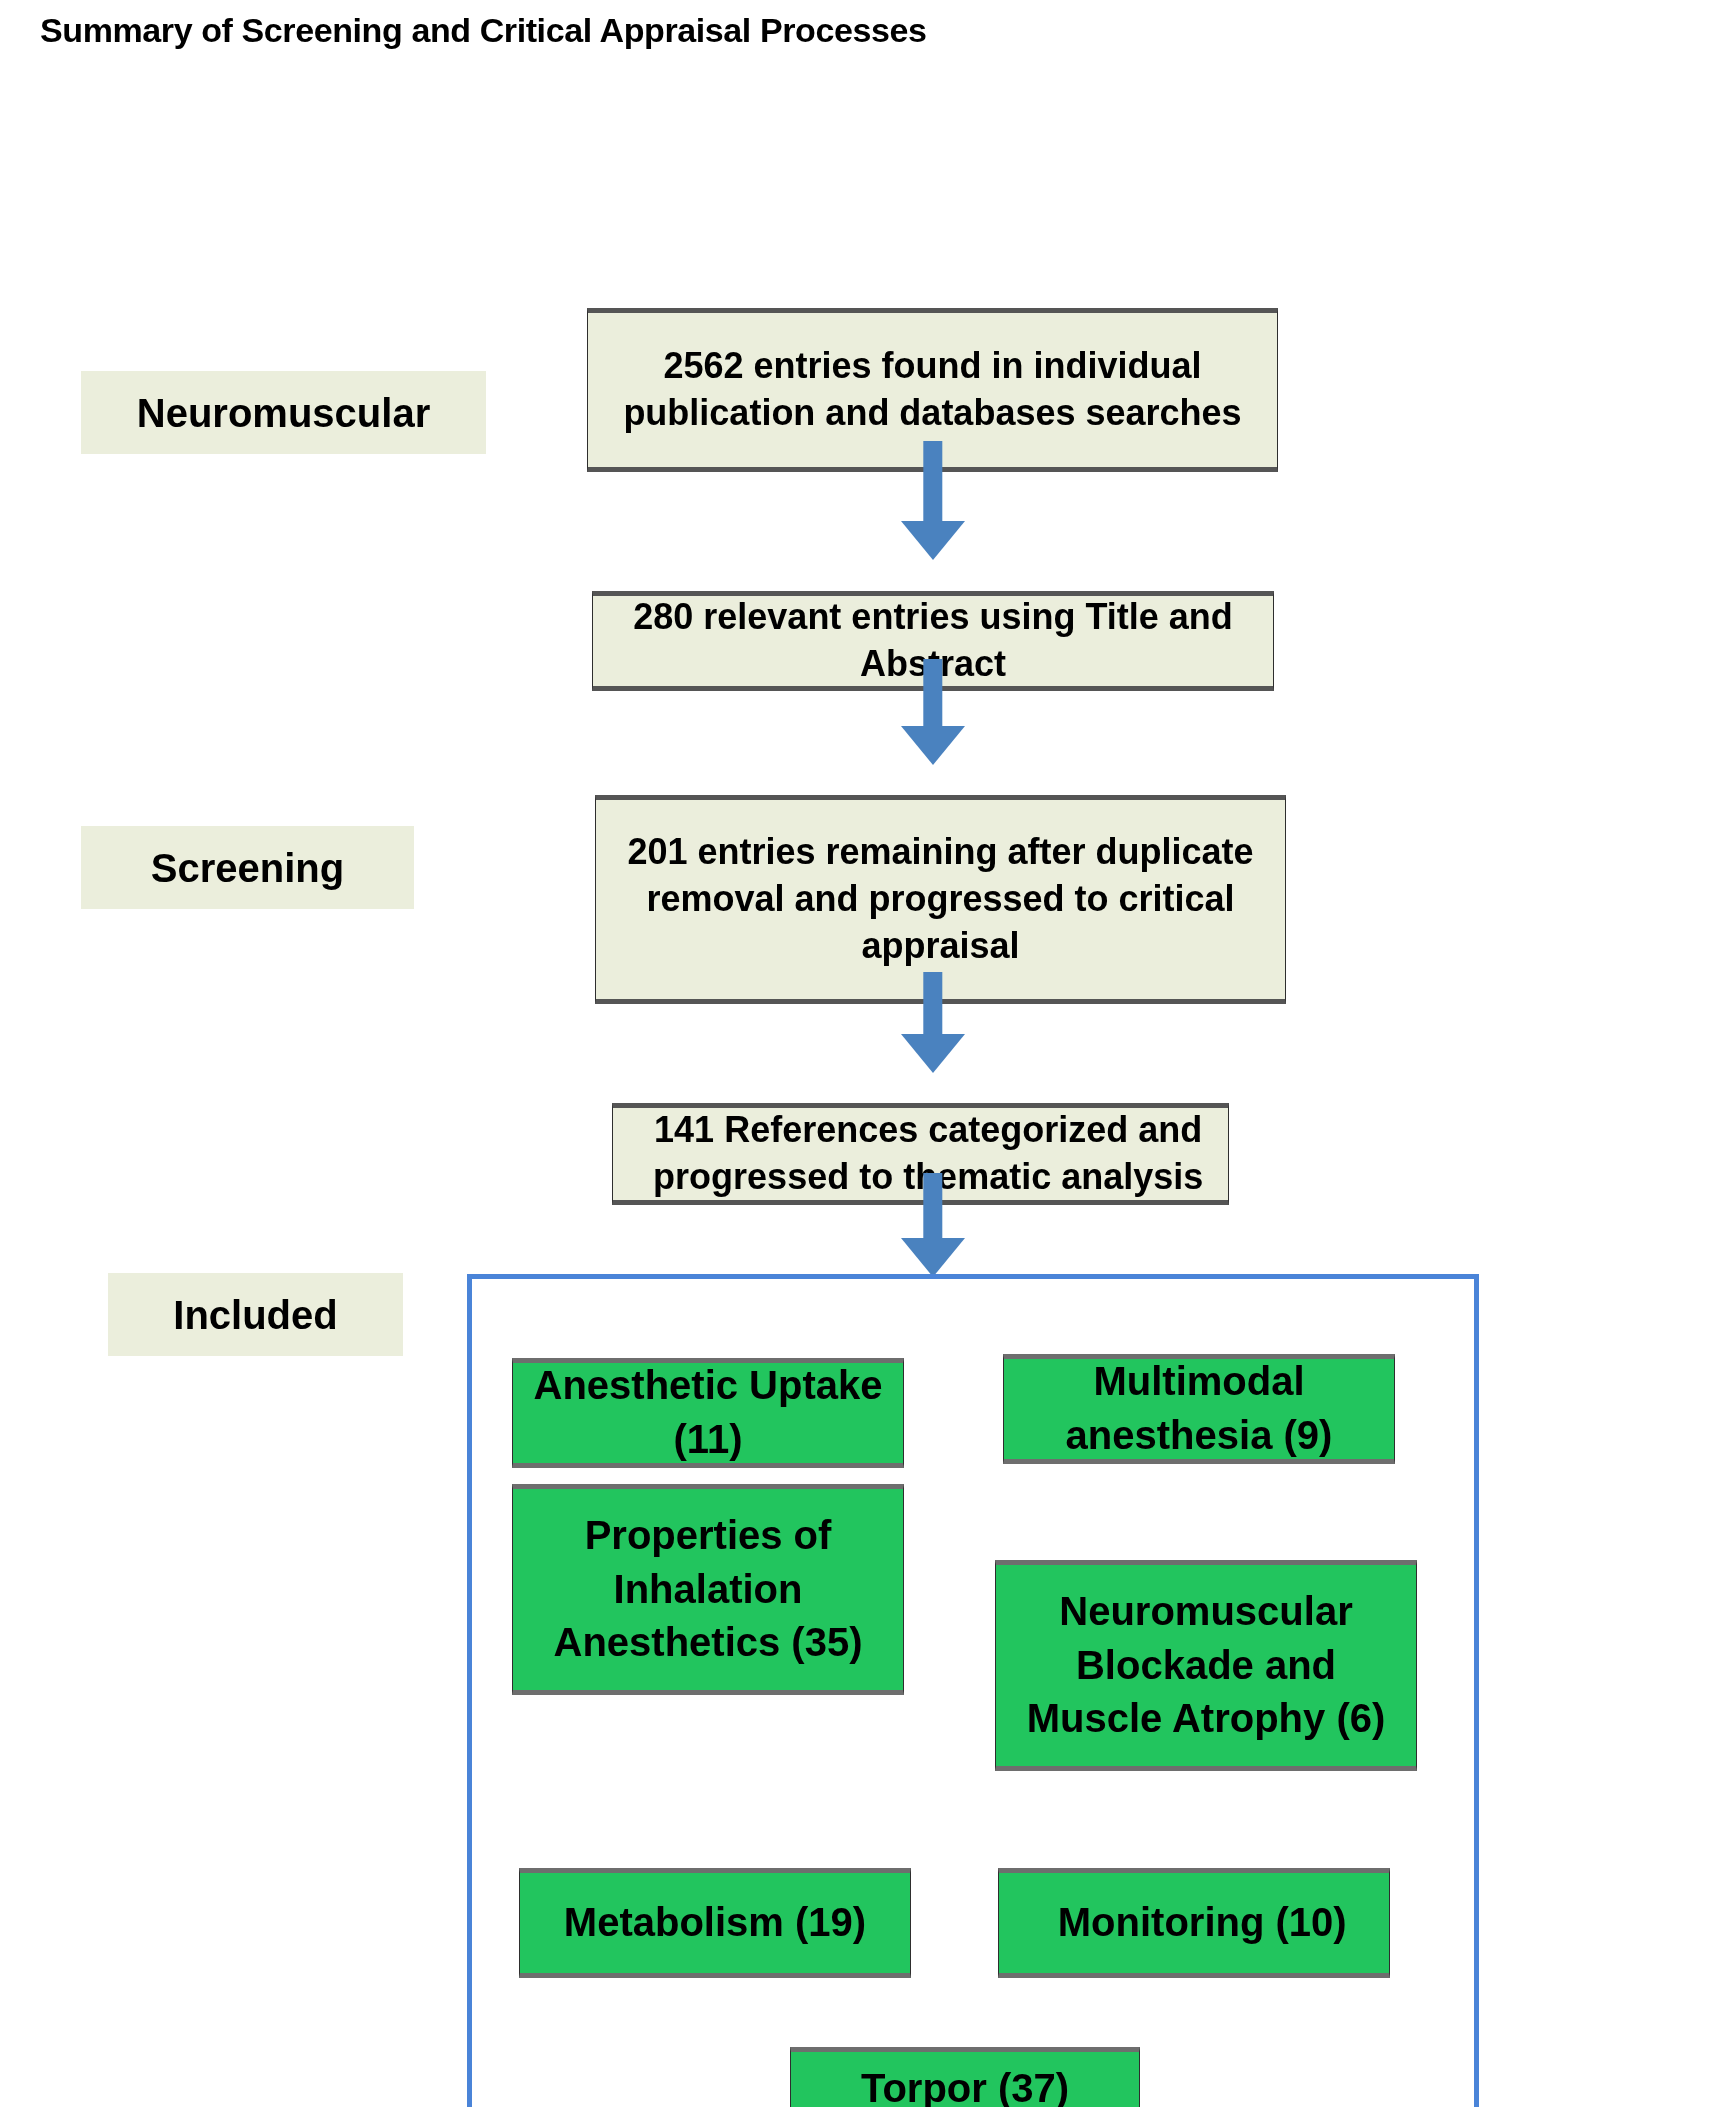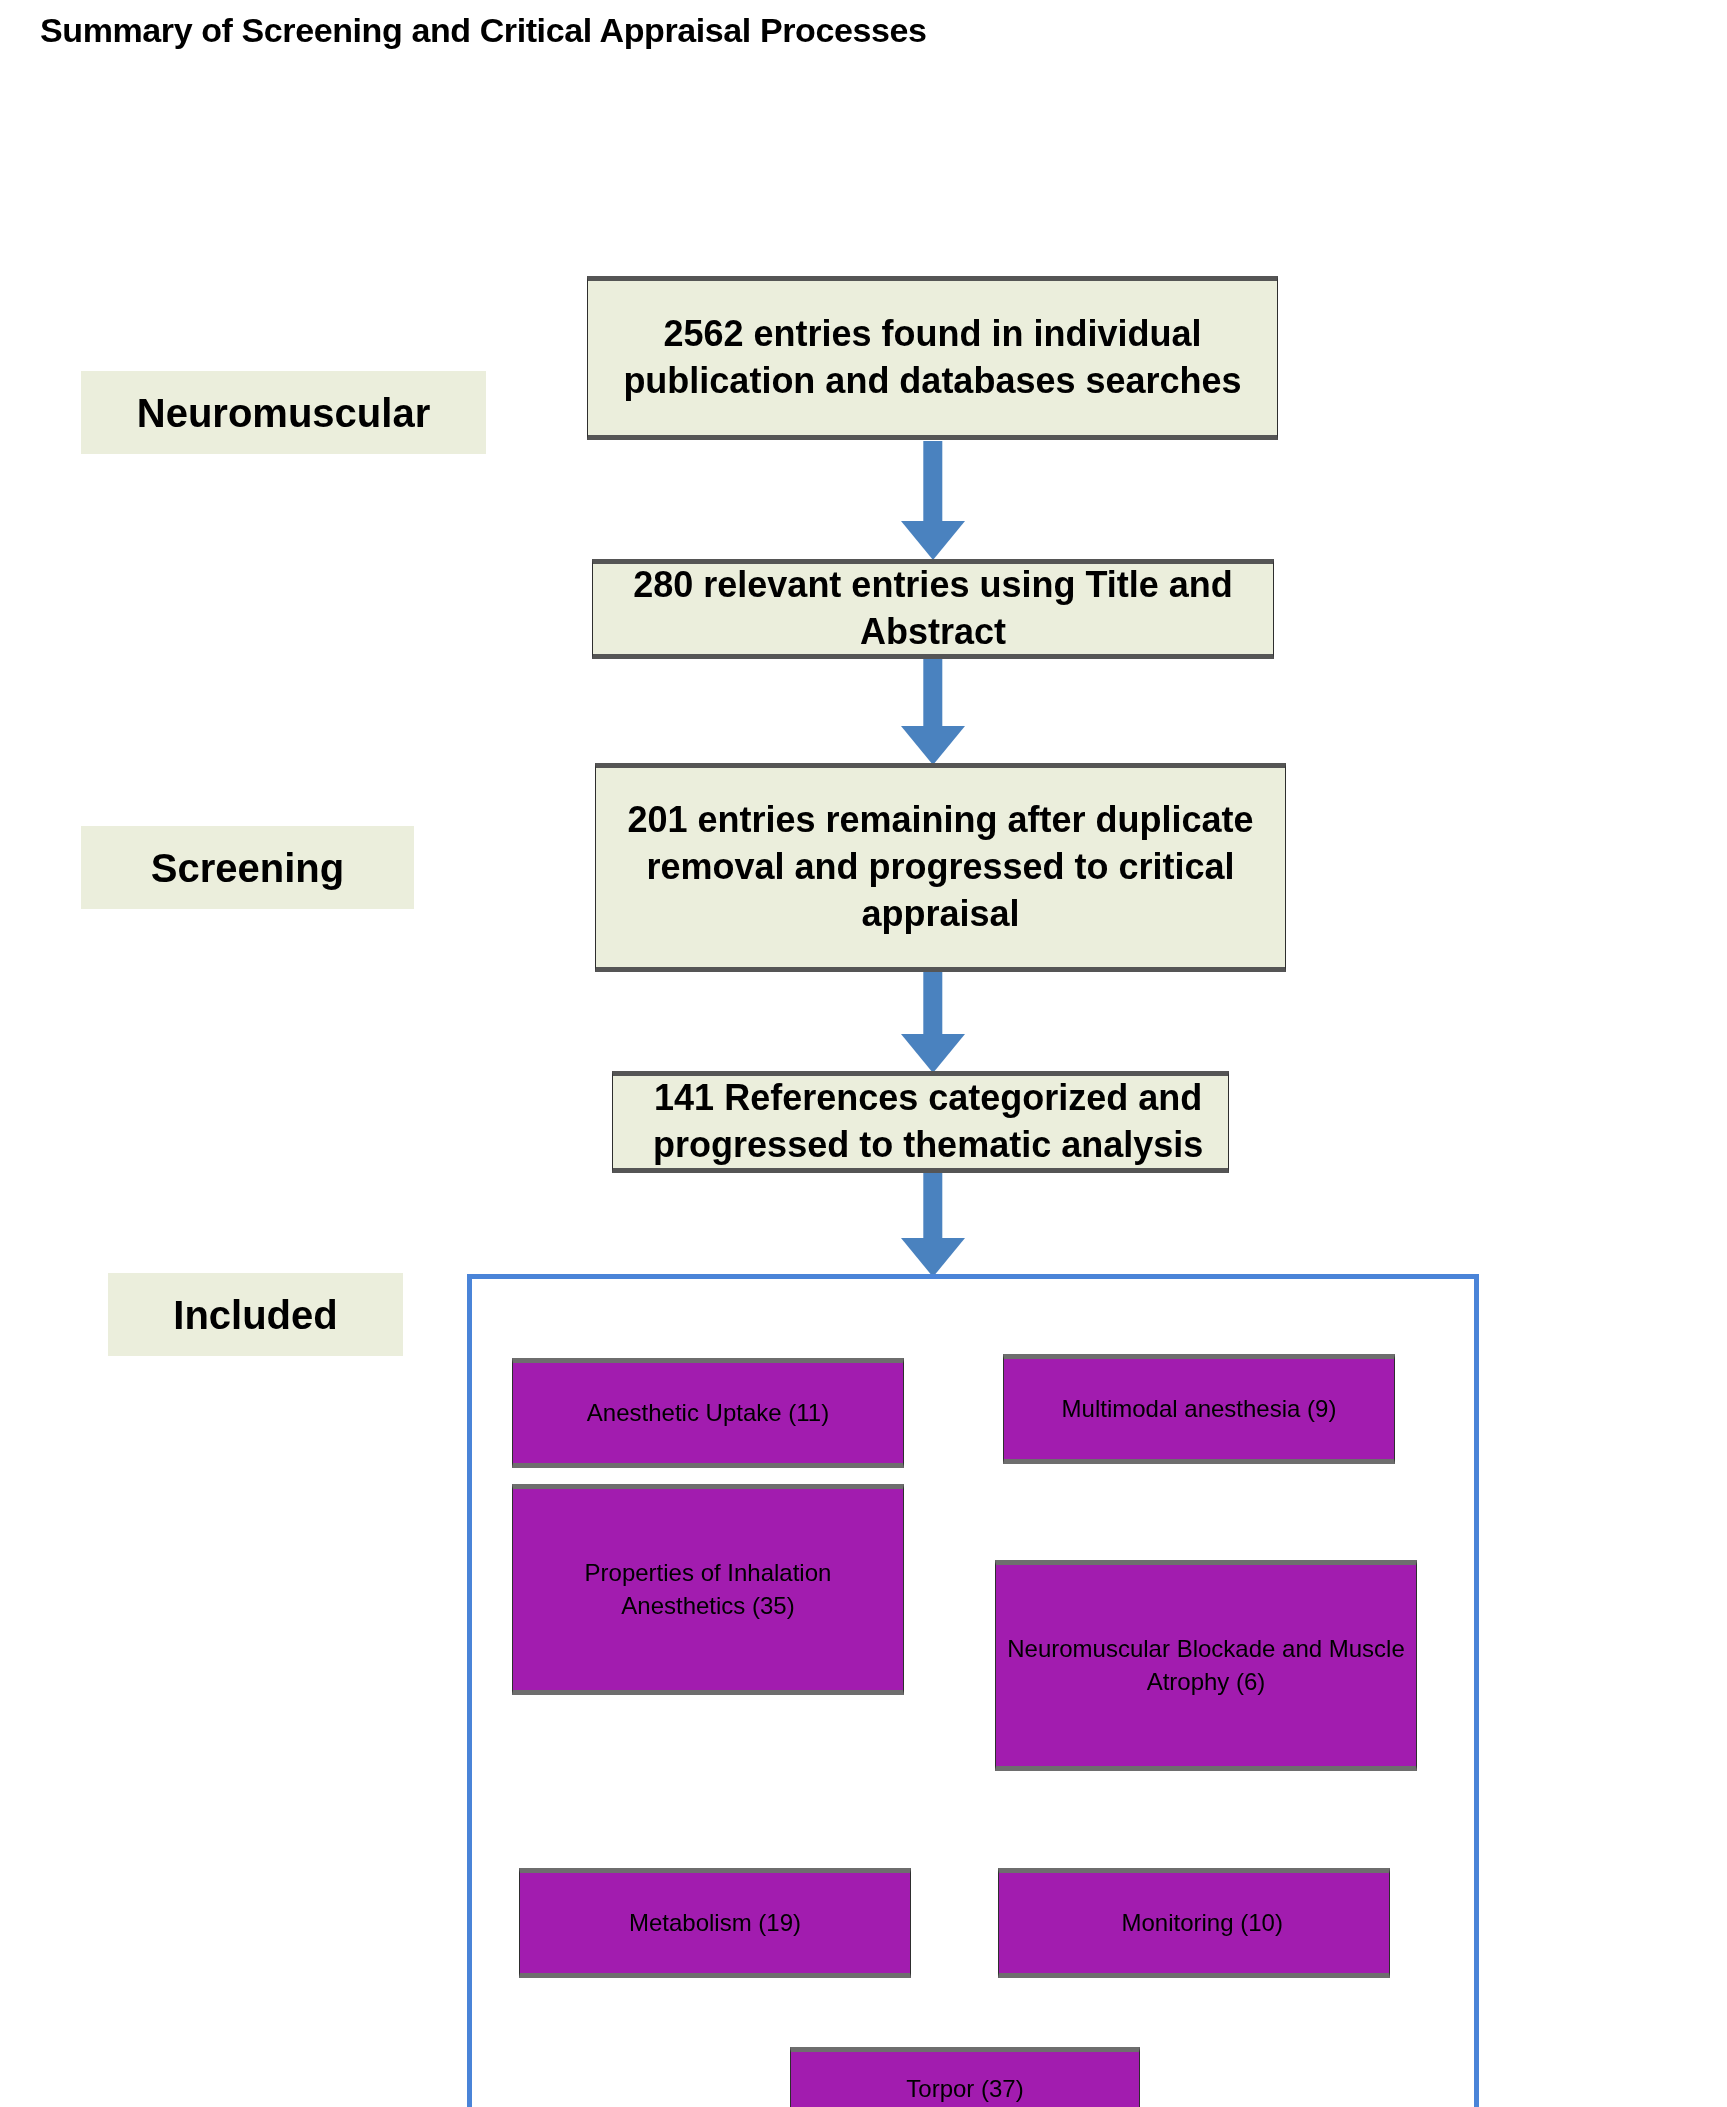--- a/index.html
+++ b/index.html
@@ -54,20 +54,21 @@
     border-bottom: 5.9px solid #555555;
     box-sizing: border-box;
     display: flex;
     align-items: center;
     justify-content: center;
     text-align: center;
     font-size: 36px;
     font-weight: bold;
     line-height: 1.30;
     padding: 0 12.6px;
+    margin-top: 32px;
   }
 
   #box-identification { left: 587px; top: 276px;  width: 691px; height: 164px; }
   #box-title-abstract { left: 592px; top: 559px; width: 682px; height: 100px; }
   #box-duplicates     { left: 595px; top: 763px; width: 691px; height: 209px; }
   #box-thematic       { left: 612px; top: 1071px; width: 617px; height: 102px; padding-left: 28px; }
 
   
   .arrow {
     position: absolute;
@@ -116,31 +117,31 @@
     width: 1012px;
     height: 928px;
     border: 5.5px solid #4a84d8;
     box-sizing: border-box;
     background: #ffffff;
   }
 
   
   .theme-box {
     position: absolute;
-    background: #a21caf;
+    background: #22c55e;
     border: 1.7px solid #2e2e2e;
     border-top: 5.9px solid #6e6e6e;
     border-bottom: 5.9px solid #6e6e6e;
     box-sizing: border-box;
     display: flex;
     align-items: center;
     justify-content: center;
     text-align: center;
-    font-size: 24px;
-    font-weight: normal;
+    font-size: 40px;
+    font-weight: bold;
     line-height: 1.34;
     padding: 0 7.6px;
   }
 
   #theme-anesthetic-uptake    { left: 512px; top: 1358px; width: 392px; height: 110px; }
   #theme-multimodal           { left: 1003px; top: 1354px; width: 392px; height: 110px; }
   #theme-properties           { left: 512px; top: 1484px; width: 392px; height: 211px; }
   #theme-neuromuscular        { left: 995px; top: 1560px; width: 422px; height: 211px; }
   #theme-metabolism           { left: 519px; top: 1868px; width: 392px; height: 110px; }
   #theme-monitoring           { left: 998px; top: 1868px; width: 392px; height: 110px; padding-left: 24px; }

